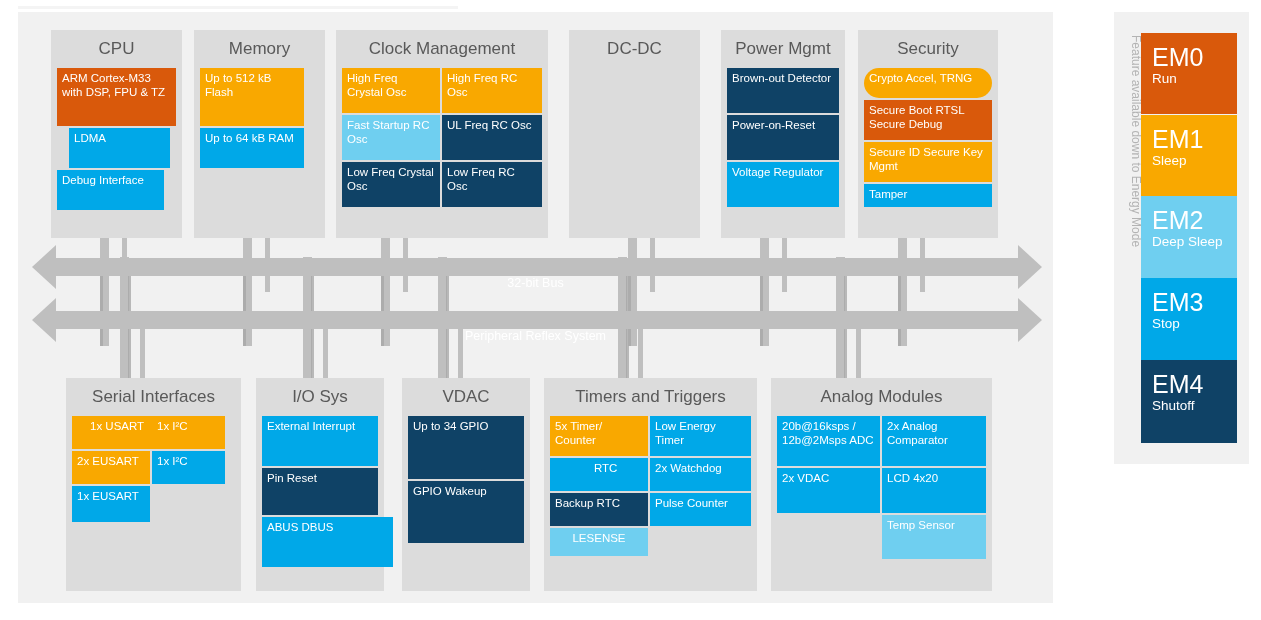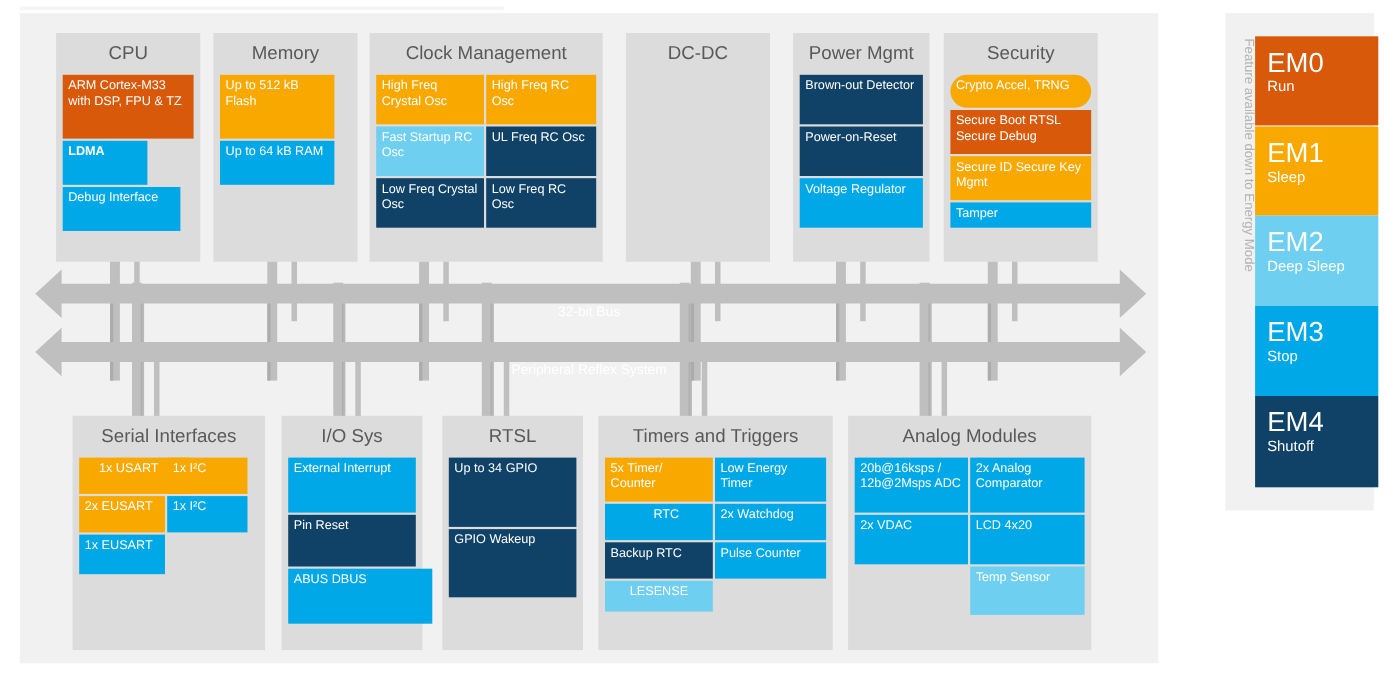--- a/index.html
+++ b/index.html
@@ -103,21 +103,21 @@
     text-orientation: mixed;
     white-space: nowrap;
   }
   .em-stack {
     position: absolute;
     left: 1141px; top: 33px;
     width: 96px; height: 410px;
   }
   .em-item {
     position: absolute;
-    left: 0; width: 112px;
+    left: 0; width: 96px;
     box-sizing: border-box;
     padding: 10px 4px 0 11px;
     color: #ffffff;
   }
   .em-name { font-size: 25px; line-height: 28px; font-weight: normal; }
   .em-sub  { font-size: 13.5px; line-height: 16px; }
 </style>
 </head>
 <body>
 
@@ -182,21 +182,21 @@
       <polygon points="14,308 38,286 38,299 1000,299 1000,286 1024,308 1000,330 1000,317 38,317 38,330" fill="#bfbfbf"></polygon>
     </svg>
 
     <div class="bus-label" style="top:264px;">32-bit Bus</div>
     <div class="bus-label" style="top:317px;">Peripheral Reflex System</div>
 
     <div class="group" style="left:33px;top:18px;width:131px;height:208px;">
       <div class="group-title">CPU</div>
       <div class="group-body">
         <div class="blk c-orange" style="left:0;top:0;width:119px;height:58px;">ARM Cortex-M33 with DSP, FPU &amp; TZ</div>
-        <div class="blk c-blue" style="left:0;top:60px;width:77px;height:40px;font-weight:bold;">LDMA</div>
+        <div class="blk c-blue" style="left:12px;top:60px;width:101px;height:40px;">LDMA</div>
         <div class="blk c-blue" style="left:0;top:102px;width:107px;height:40px;">Debug Interface</div>
       </div>
     </div>
 
     <div class="group" style="left:176px;top:18px;width:131px;height:208px;">
       <div class="group-title">Memory</div>
       <div class="group-body">
         <div class="blk c-amber" style="left:0;top:0;width:104px;height:58px;">Up to 512 kB Flash</div>
         <div class="blk c-blue" style="left:0;top:60px;width:104px;height:40px;">Up to 64 kB RAM</div>
       </div>
@@ -251,21 +251,21 @@
     <div class="group" style="left:238px;top:366px;width:128px;height:213px;">
       <div class="group-title">I/O Sys</div>
       <div class="group-body">
         <div class="blk c-blue" style="left:0;top:0;width:116px;height:50px;">External Interrupt</div>
         <div class="blk c-navy" style="left:0;top:52px;width:116px;height:47px;">Pin Reset</div>
         <div class="blk c-blue" style="left:0;top:101px;width:131px;height:50px;">ABUS DBUS</div>
       </div>
     </div>
 
     <div class="group" style="left:384px;top:366px;width:128px;height:213px;">
-      <div class="group-title">RTSL</div>
+      <div class="group-title">VDAC</div>
       <div class="group-body">
         <div class="blk c-navy" style="left:0;top:0;width:116px;height:63px;">Up to 34 GPIO</div>
         <div class="blk c-navy" style="left:0;top:65px;width:116px;height:62px;">GPIO Wakeup</div>
       </div>
     </div>
 
     <div class="group" style="left:526px;top:366px;width:213px;height:213px;">
       <div class="group-title">Timers and Triggers</div>
       <div class="group-body">
         <div class="blk c-amber" style="left:0;top:0;width:98px;height:40px;">5x Timer/ Counter</div>

